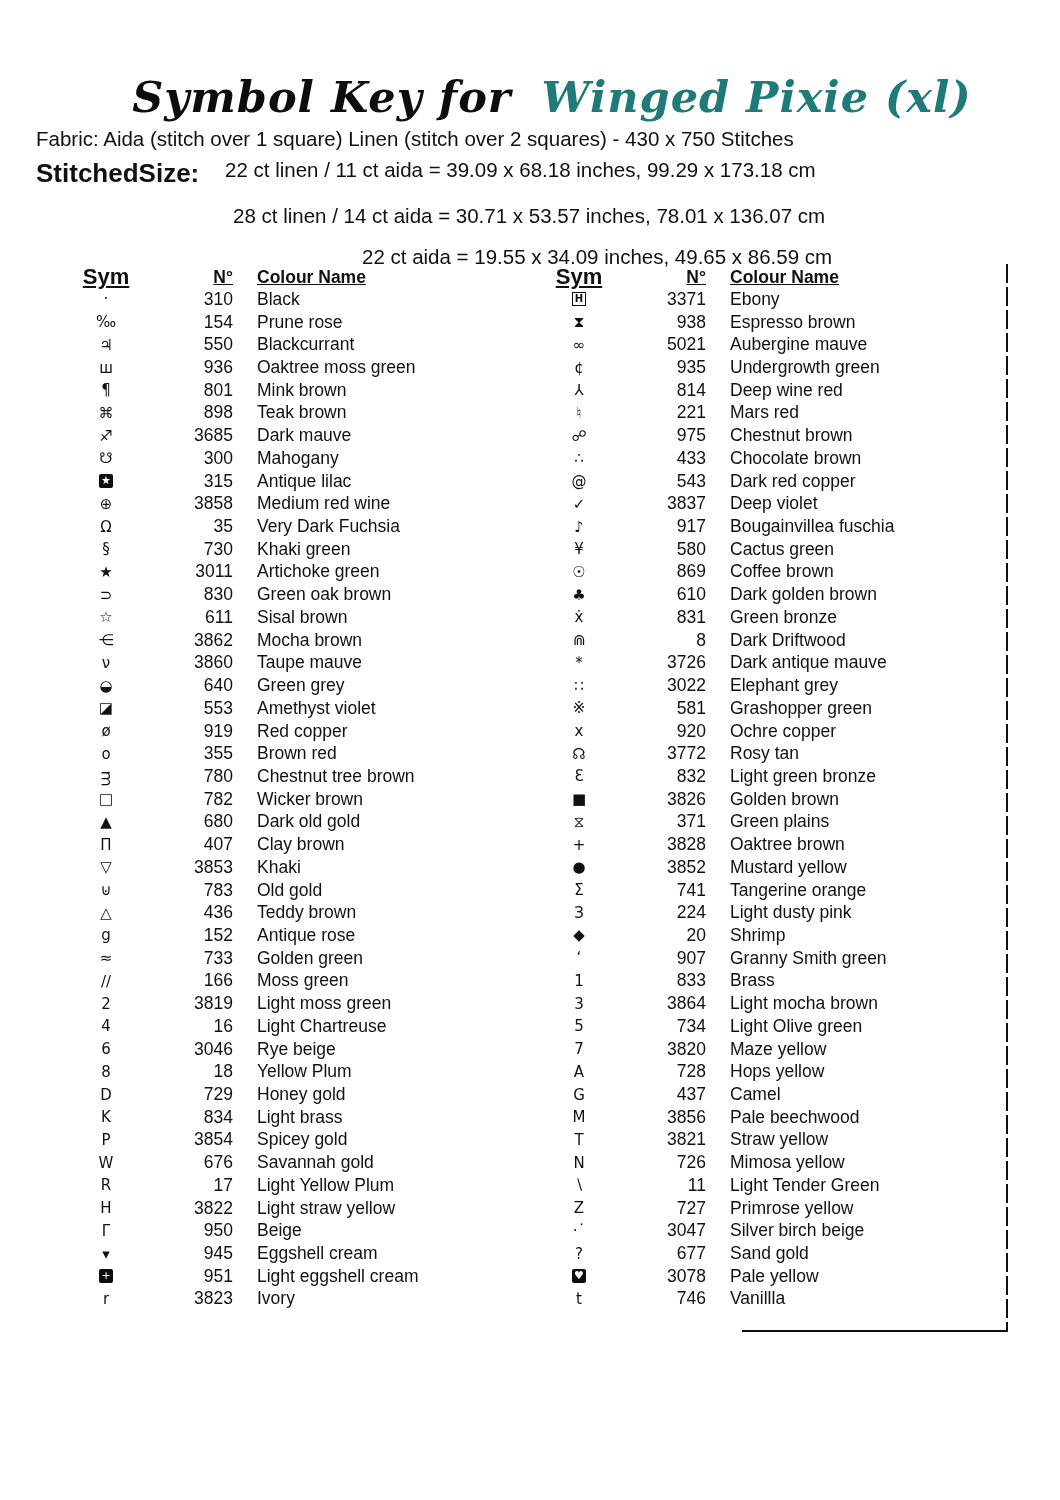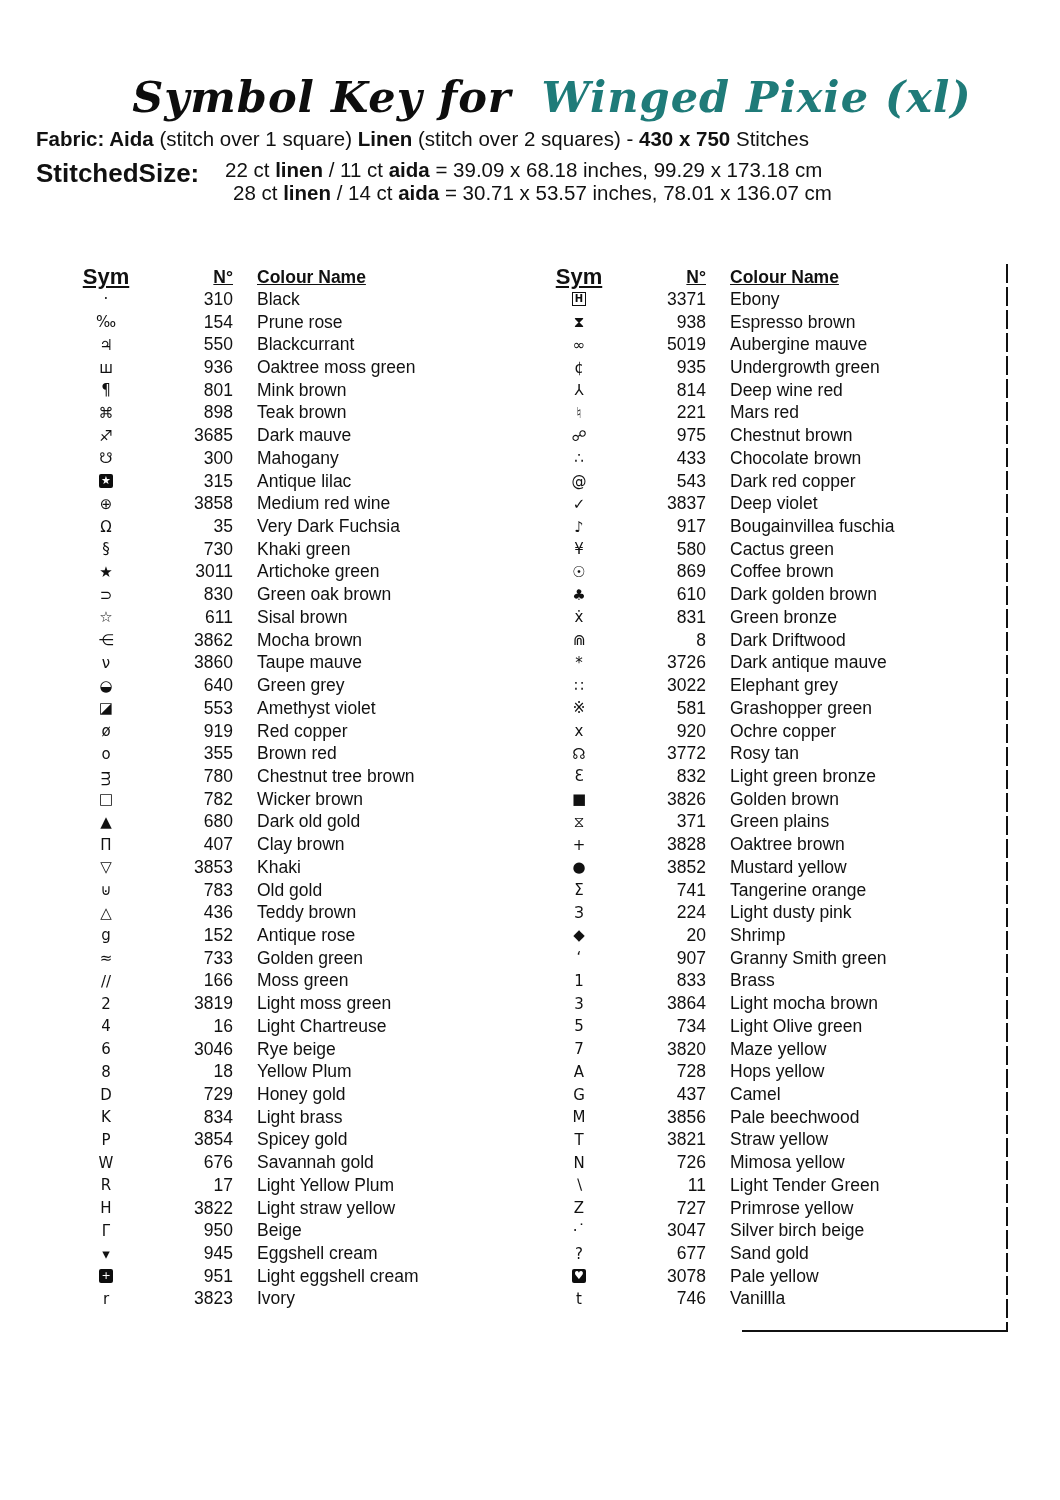--- a/index.html
+++ b/index.html
@@ -9,24 +9,24 @@
   .title{position:absolute;top:72px;left:0;width:100%;text-align:center;
          font-family:"DejaVu Serif",serif;font-style:italic;font-weight:bold;
          font-size:43px;letter-spacing:1px;white-space:nowrap;}
   .t-black{color:#0d0d0d;}
   .t-teal{margin-left:14px;}
   
   .fabric{position:absolute;left:36px;top:127px;font-size:20.5px;white-space:nowrap;}
   .ss-label{position:absolute;left:36px;top:158px;font-size:26px;font-weight:bold;}
   .ss-line{position:absolute;font-size:20.5px;white-space:nowrap;}
   .ss1{left:225px;top:158px;}
-  .ss2{left:233px;top:181px;}
+  .ss2{left:233px;top:204px;}
   .ss3{left:338px;top:216px;}
   .ss4{left:362px;top:245px;}
-  .fabric b,.ss-line b{font-weight:bold;}
+  .fabric b,.ss-line b{font-weight:normal;}
   
   .tcol{position:absolute;top:266px;width:470px;}
   .tcol.left{left:75px;}
   .tcol.right{left:548px;}
   .thead{display:flex;align-items:center;height:22px;font-size:17.5px;font-weight:bold;}
   .thead .sym,.thead .num,.thead .name{text-decoration:underline;}
   .sym{width:62px;text-align:center;font-family:"DejaVu Sans",sans-serif;font-size:15px;
        display:flex;align-items:center;justify-content:center;}
   .thead .sym{display:block;font-family:"Liberation Sans",sans-serif;font-size:22px;}
   .num{width:96px;text-align:right;font-size:17.5px;}
@@ -49,20 +49,21 @@
   <div class="title">
     <span class="t-black">Symbol Key for</span>
     <span class="t-teal" style="color: rgb(31, 123, 121);">Winged Pixie (xl)</span>
   </div>
 
   <div class="fabric"><b>Fabric:  Aida</b><span>  (stitch over 1 square)   </span><b>Linen</b><span>  (stitch over 2 squares) -  </span><b>430 x 750</b><span> Stitches</span></div>
 
   <div class="ss-label">StitchedSize:</div>
   <div class="ss-line ss1"><span>22 ct </span><b>linen</b><span> / 11 ct </span><b>aida</b><span> = 39.09 x 68.18 inches, 99.29 x 173.18 cm</span></div>
   <div class="ss-line ss2"><span>28 ct </span><b>linen</b><span> / 14 ct </span><b>aida</b><span> = 30.71 x 53.57 inches, 78.01 x 136.07 cm</span></div>
+  <div class="ss-line ss4"><span>22 ct </span><b>aida</b><span> = 19.55 x 34.09 inches, 49.65 x 86.59 cm</span></div>
 
   <div class="tcol left">
     <div class="thead">
       <span class="sym">Sym</span>
       <span class="num">N°</span>
       <span class="name">Colour Name</span>
     </div>
     <div class="tbody">
         <div class="trow">
           <span class="sym">·</span>
@@ -304,21 +305,21 @@
           <span class="num">3371</span>
           <span class="name">Ebony</span>
         </div>
         <div class="trow">
           <span class="sym">⧗</span>
           <span class="num">938</span>
           <span class="name">Espresso brown</span>
         </div>
         <div class="trow">
           <span class="sym">∞</span>
-          <span class="num">5019</span>
+          <span class="num">5021</span>
           <span class="name">Aubergine mauve</span>
         </div>
         <div class="trow">
           <span class="sym">¢</span>
           <span class="num">935</span>
           <span class="name">Undergrowth green</span>
         </div>
         <div class="trow">
           <span class="sym">⅄</span>
           <span class="num">814</span>

